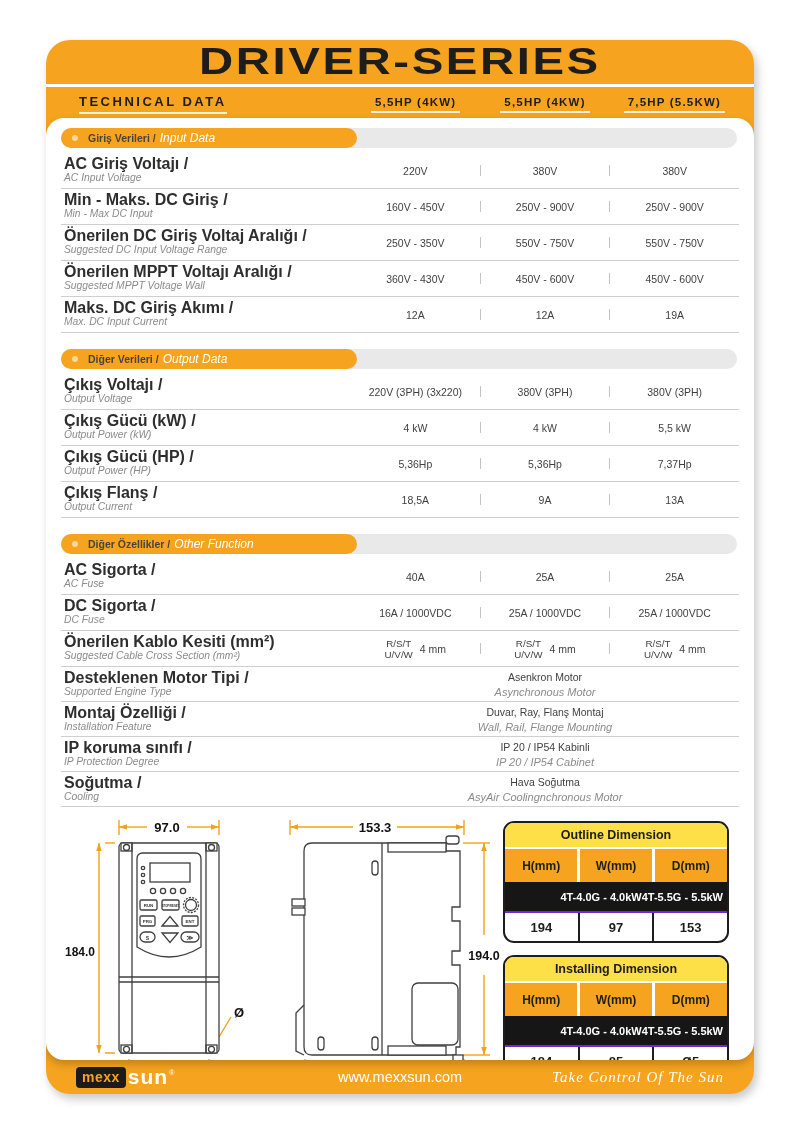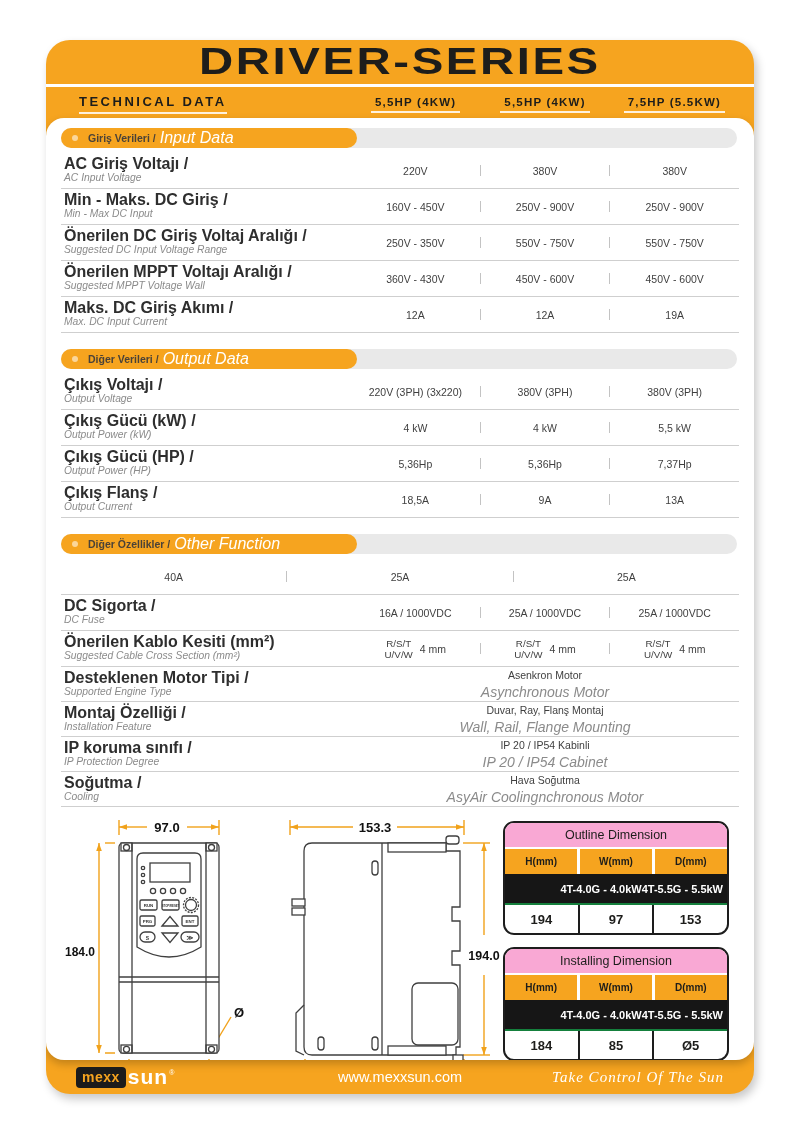--- a/index.html
+++ b/index.html
@@ -31,54 +31,54 @@
   .content{ position:absolute; top:78px; left:0; right:0; bottom:34px;
     background:#ffffff; border-radius:18px; box-shadow:0 4px 9px rgba(0,0,0,.22);
     padding:10px 15px 0 15px; overflow:hidden; }
   
   .sec-head{ position:relative; height:24px; margin-bottom:1px; }
   .sec-track{ position:absolute; left:0; right:2px; top:0; height:20px; background:#E9E9E9; border-radius:10px; }
   .sec-pill{ position:absolute; left:0; top:0; width:296px; height:20px; background:#F6A41F;
     border-radius:10px; display:flex; align-items:center; }
   .sec-bullet{ width:6px; height:6px; border-radius:50%; background:rgba(255,255,255,.55); margin:0 10px 0 11px; }
   .sec-tr{ font-size:10.5px; font-weight:bold; color:#4a4238; white-space:pre; }
-  .sec-en{ font-size:16px; font-style:italic; color:#ffffff; margin-left:4px; }
+  .sec-en{ font-size:12px; font-style:italic; color:#ffffff; margin-left:4px; }
   
   .row{ display:flex; align-items:center; height:36px; border-bottom:1px solid #cfcfcf; }
   .row.tall{ height:35px; }
   .lbl{ width:290px; padding-left:3px; }
   .lbl .tr{ font-size:16px; font-weight:bold; color:#2e2e2e; line-height:14px; }
   .lbl .en{ font-size:10.3px; font-style:italic; color:#8b8b8b; line-height:13px; }
   .vals{ flex:1; display:flex; align-items:center; }
   .vcell{ flex:1; text-align:center; font-size:10.5px; color:#3f3f3f; }
   .vsep{ width:1px; height:11px; background:#c3c3c3; }
   .cable{ display:flex; align-items:center; justify-content:center; gap:7px; }
   .cable .stk{ text-align:center; font-size:9.8px; color:#3f3f3f; line-height:11px; }
   .cable .sz{ font-size:10.5px; color:#3f3f3f; }
   .vals.merged{ flex-direction:column; justify-content:center; gap:3px; }
   .mtr{ font-size:10.5px; color:#3f3f3f; }
-  .men{ font-size:14px; font-style:italic; color:#8b8b8b; }
+  .men{ font-size:11px; font-style:italic; color:#8b8b8b; }
   .sec-gap{ height:16px; }
   
   .draw-area{ display:flex; align-items:flex-start; padding:8px 0 0 2px; }
   svg text{ font-family:"Liberation Sans", sans-serif; }
   .dims{ fill:#111111; font-weight:bold; }
   .tiny{ fill:#333; font-weight:bold; }
   
   .dtables{ width:226px; display:flex; flex-direction:column; gap:12px; margin-top:6px; }
   .dtable{ border:2px solid #1d1d1d; border-radius:11px; overflow:hidden; background:#ffffff; }
-  .dt-title{ background:#f9a8d4; height:26px; display:flex; align-items:center; justify-content:center;
-    font-size:12.5px; font-weight:normal; color:#1d1d1b; border-bottom:2.5px solid #ffffff; }
+  .dt-title{ background:#fde047; height:26px; display:flex; align-items:center; justify-content:center;
+    font-size:12.5px; font-weight:bold; color:#1d1d1b; border-bottom:2.5px solid #ffffff; }
   .dt-heads{ display:flex; background:#ffffff; gap:2.5px; }
-  .dt-head{ flex:1; background:#F6A41F; height:25px; display:flex; align-items:center; justify-content:center;
-    font-size:10px; font-weight:bold; color:#1d1d1b; }
+  .dt-head{ flex:1; background:#F6A41F; height:33px; display:flex; align-items:center; justify-content:center;
+    font-size:12px; font-weight:bold; color:#1d1d1b; }
   .dt-band{ background:#161616; height:29px; display:flex; align-items:center; justify-content:flex-end;
     padding:8px 4px; }
   .dt-band span{ color:#ffffff; font-size:11px; font-weight:bold; white-space:nowrap; }
-  .dt-vals{ display:flex; border-top:2px solid #15803d; }
+  .dt-vals{ display:flex; border-top:2px solid #6d28d9; }
   .dt-val{ flex:1; height:28px; display:flex; align-items:center; justify-content:center;
     font-size:13px; font-weight:bold; color:#1d1d1b; }
   .dt-val + .dt-val{ border-left:2px solid #1d1d1d; }
   
   .footer{ position:absolute; left:0; right:0; bottom:0; height:34px;
     display:flex; align-items:center; padding:0 30px; }
   .logo{ display:flex; align-items:center; }
   .logo .mexx{ background:#1b1b1b; color:#F6A41F; font-weight:bold; font-size:14px;
     padding:2px 6px 3px 6px; border-radius:4px; letter-spacing:.5px; }
   .logo .sun{ color:#ffffff; font-weight:bold; font-size:21px; letter-spacing:1px; margin-left:2px; line-height:20px; }
@@ -254,20 +254,24 @@
     <div class="sec-head">
       <div class="sec-track"></div>
       <div class="sec-pill">
         <span class="sec-bullet"></span>
         <span class="sec-tr">Diğer Özellikler /</span>
         <span class="sec-en">Other Function</span>
       </div>
     </div>
 
     <div class="row">
+      <div class="lbl">
+          <div class="tr">AC Sigorta /</div>
+          <div class="en">AC Fuse</div>
+        </div>
       <div class="vals">
           <div class="vcell">40A</div>
           <div class="vsep"></div>
           <div class="vcell">25A</div>
           <div class="vsep"></div>
           <div class="vcell">25A</div>
         </div>
     </div>
     <div class="row">
       <div class="lbl">

